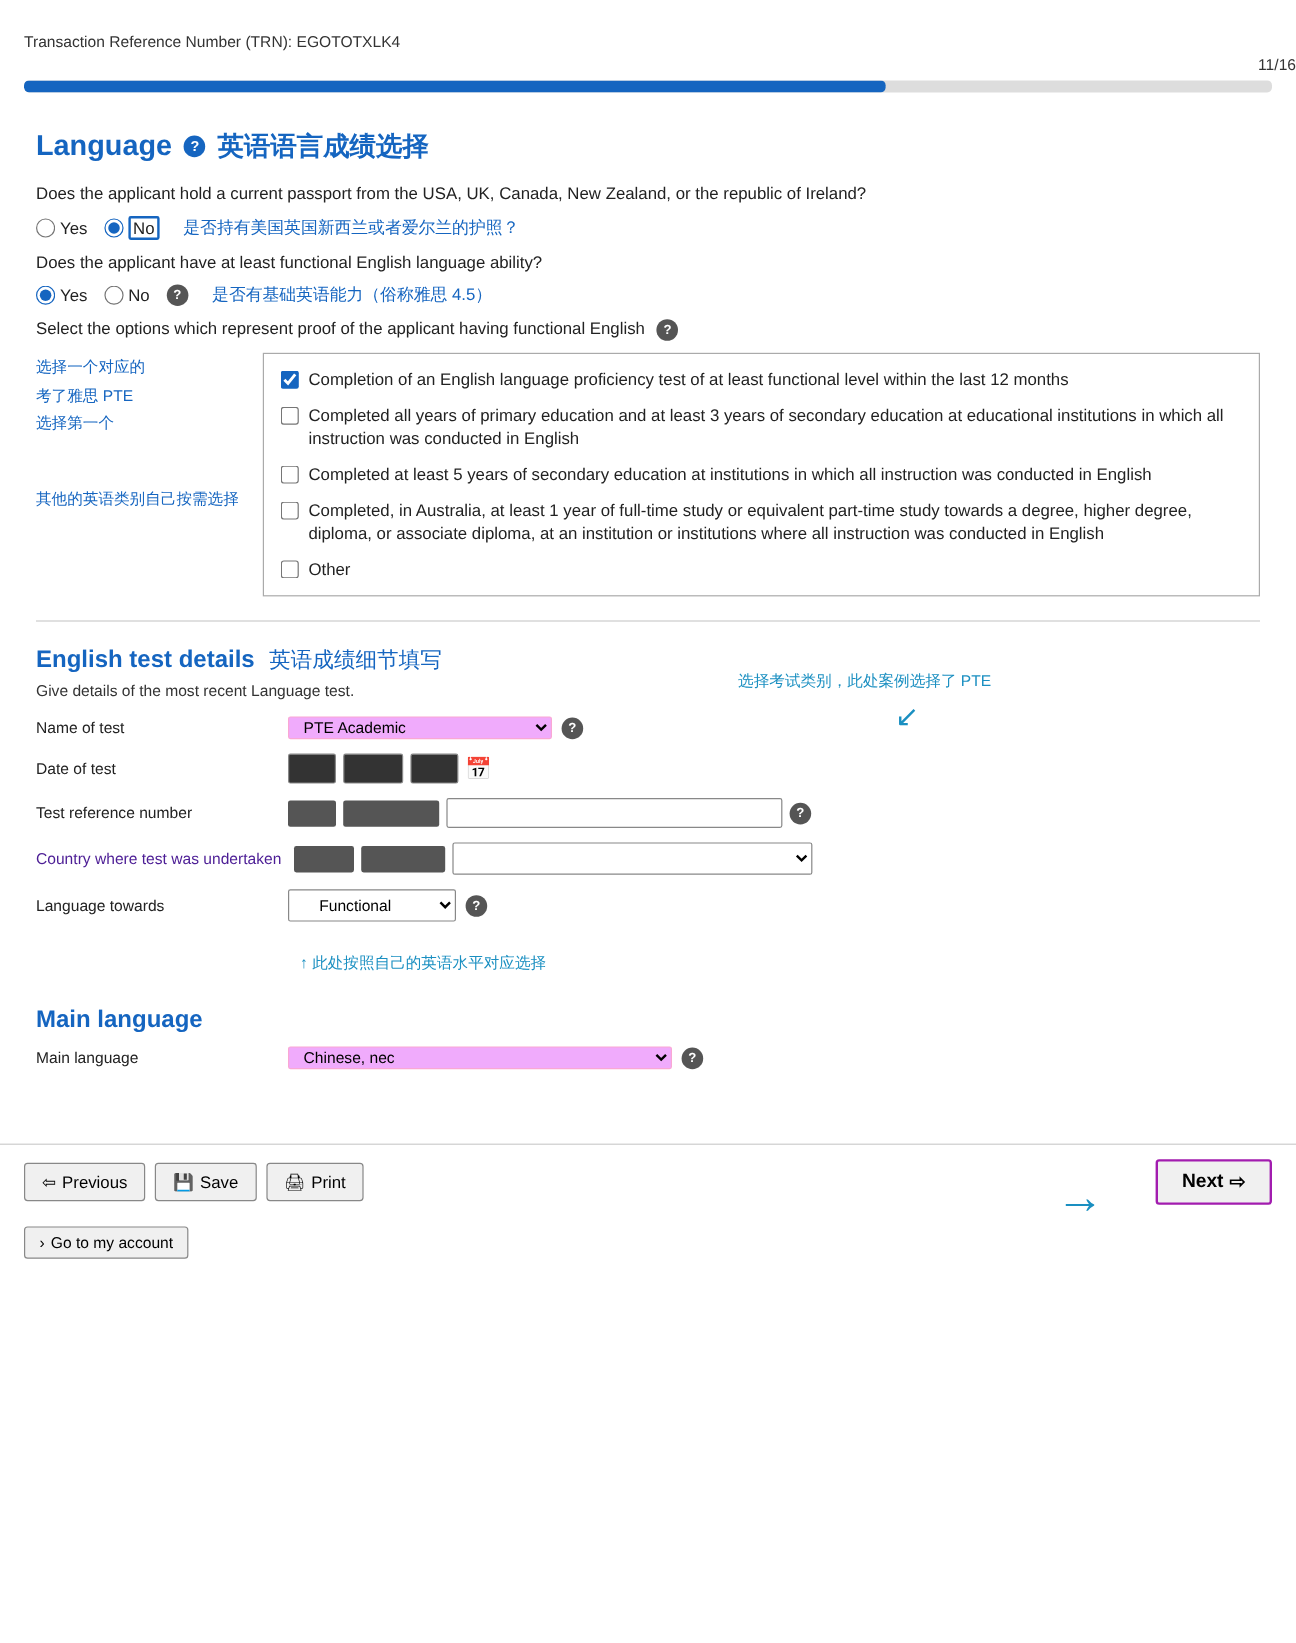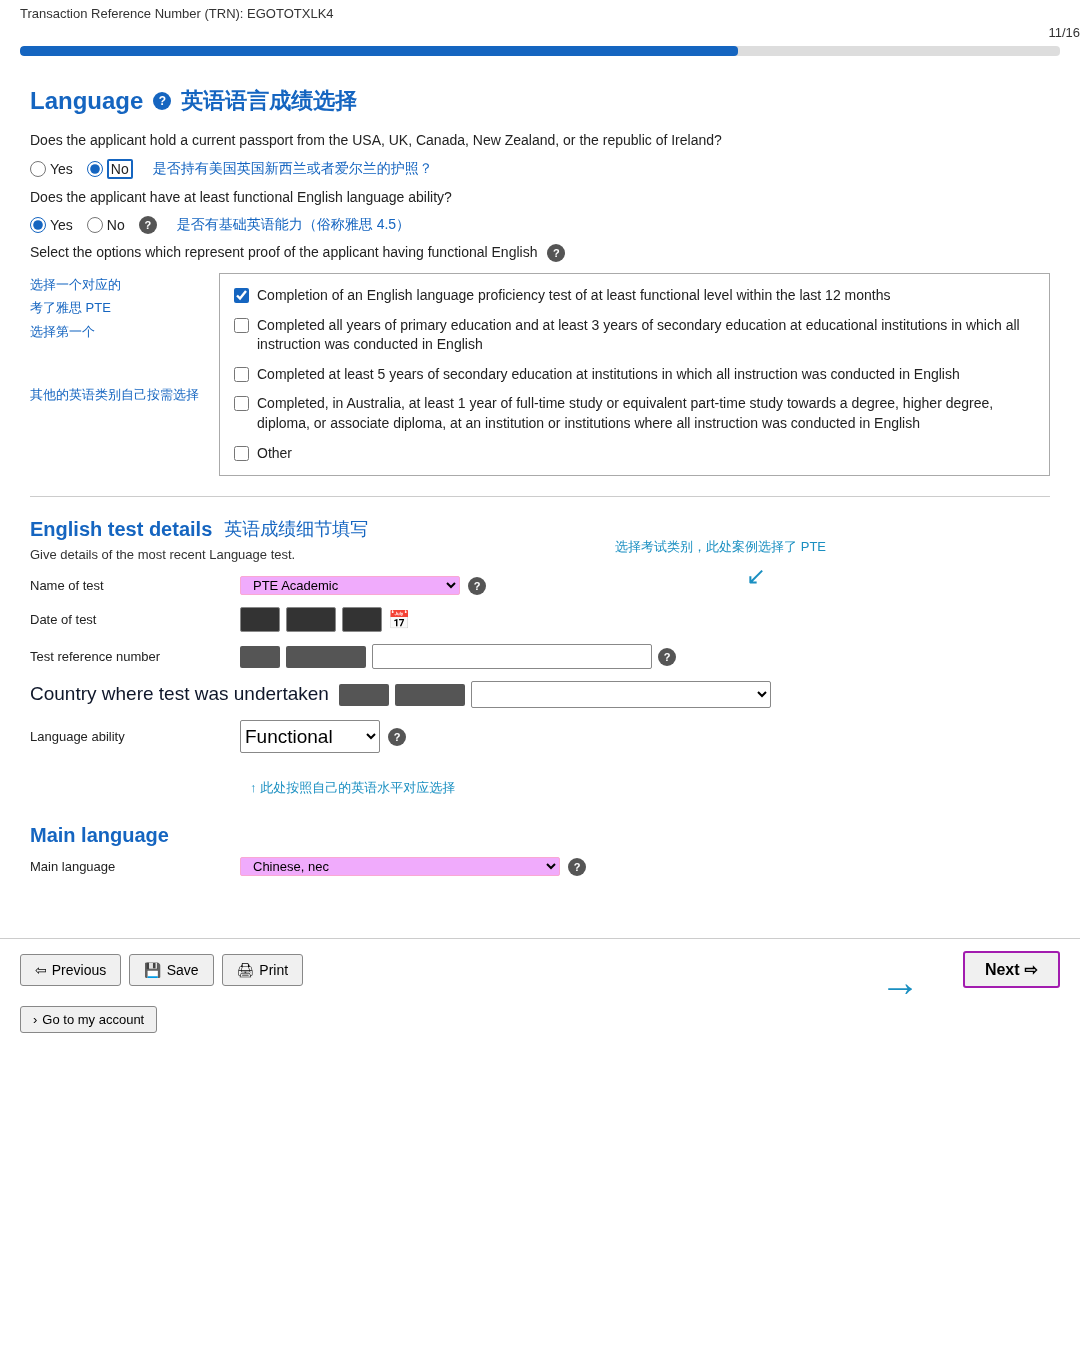--- a/index.html
+++ b/index.html
@@ -5,21 +5,21 @@
     * { box-sizing: border-box; margin: 0; padding: 0; }
     body {
       font-family: Arial, sans-serif;
       font-size: 14px;
       background: #fff;
       color: #222;
       max-width: 1080px;
       margin: 0 auto;
     }
     .top-bar {
-      padding: 6px 20px 4px 20px;
+      padding: 27px 20px 4px 20px;
       font-size: 13px;
       color: #333;
     }
     .page-indicator {
       text-align: right;
       font-size: 13px;
       color: #333;
       margin-bottom: 6px;
     }
     .progress-bar-container {
@@ -151,22 +151,22 @@
       gap: 10px;
     }
     .form-label {
       min-width: 200px;
       font-size: 13px;
       color: #222;
       flex-shrink: 0;
     }
     .form-label-wrap {
       min-width: 200px;
-      font-size: 19px;
-      color: #0f172a;
+      font-size: 13px;
+      color: #4c1d95;
       flex-shrink: 0;
       line-height: 1.4;
     }
     .form-control {
       font-size: 13px;
       padding: 0 8px;
       border: 1px solid #f9a8d4;
       border-radius: 2px;
       min-width: 180px;
       background: #f0abfc;
@@ -243,22 +243,22 @@
       border: 1px solid #888;
       border-radius: 2px;
       background: #fff;
     }
     .lang-ability-row {
       display: flex;
       align-items: center;
       gap: 8px;
     }
     .lang-ability-select {
-      font-size: 19px;
-      padding: 4px 0;
+      font-size: 13px;
+      padding: 4px 21px;
       border: 1px solid #888;
       border-radius: 2px;
       background: #fff;
       min-width: 140px;
     }
     .main-lang-section {
       margin-top: 18px;
     }
     .main-lang-title {
       color: #1565c0;
@@ -471,21 +471,21 @@
         <span class="redacted-box" style="min-width:70px;">&nbsp;</span>
         <select class="country-select" style="min-width:300px;">
           <option></option>
           <option>Australia</option>
           <option>China</option>
         </select>
       </div>
     </div>
 
     <div class="form-row" style="position:relative;">
-      <span class="form-label">Language ability</span>
+      <span class="form-label">Language towards</span>
       <div class="lang-ability-row">
         <select class="lang-ability-select">
           <option>Functional</option>
           <option>Vocational</option>
           <option>Competent</option>
           <option>Proficient</option>
           <option>Superior</option>
         </select>
         <span class="help-circle">?</span>
         <div style="position:absolute; left:220px; bottom:-44px; color:#1a8fc1; font-size:13px; white-space:nowrap;">

